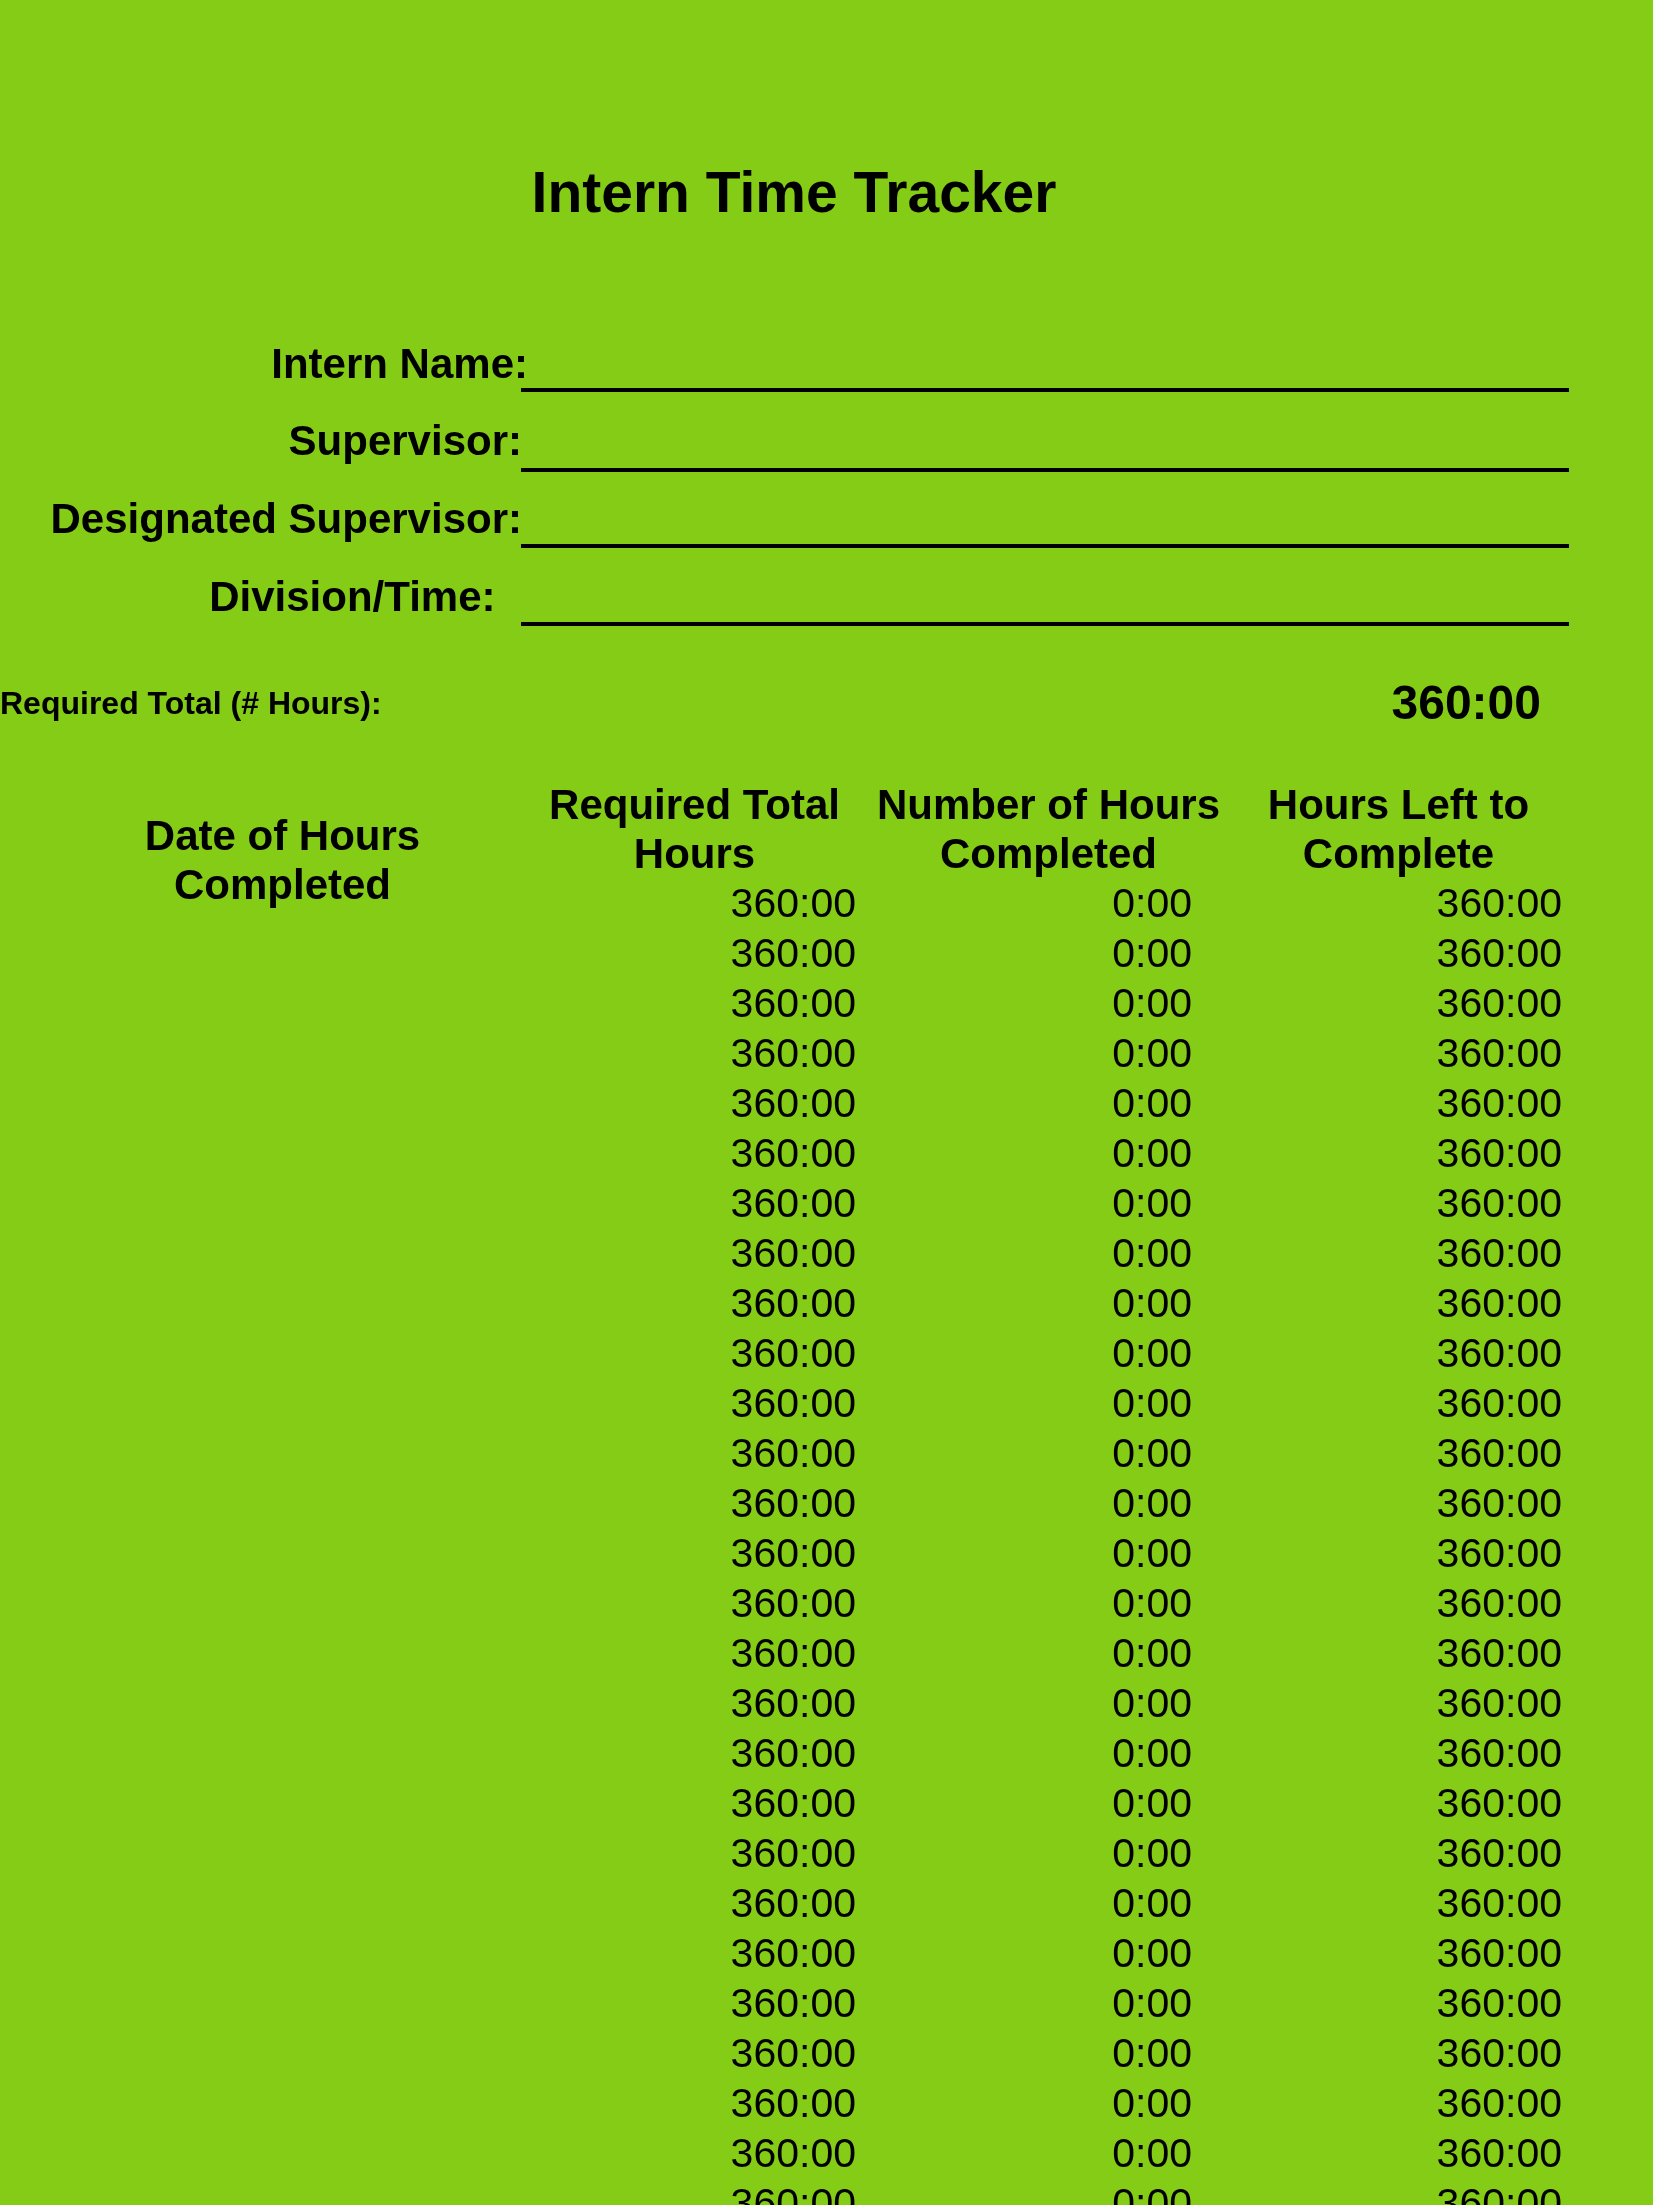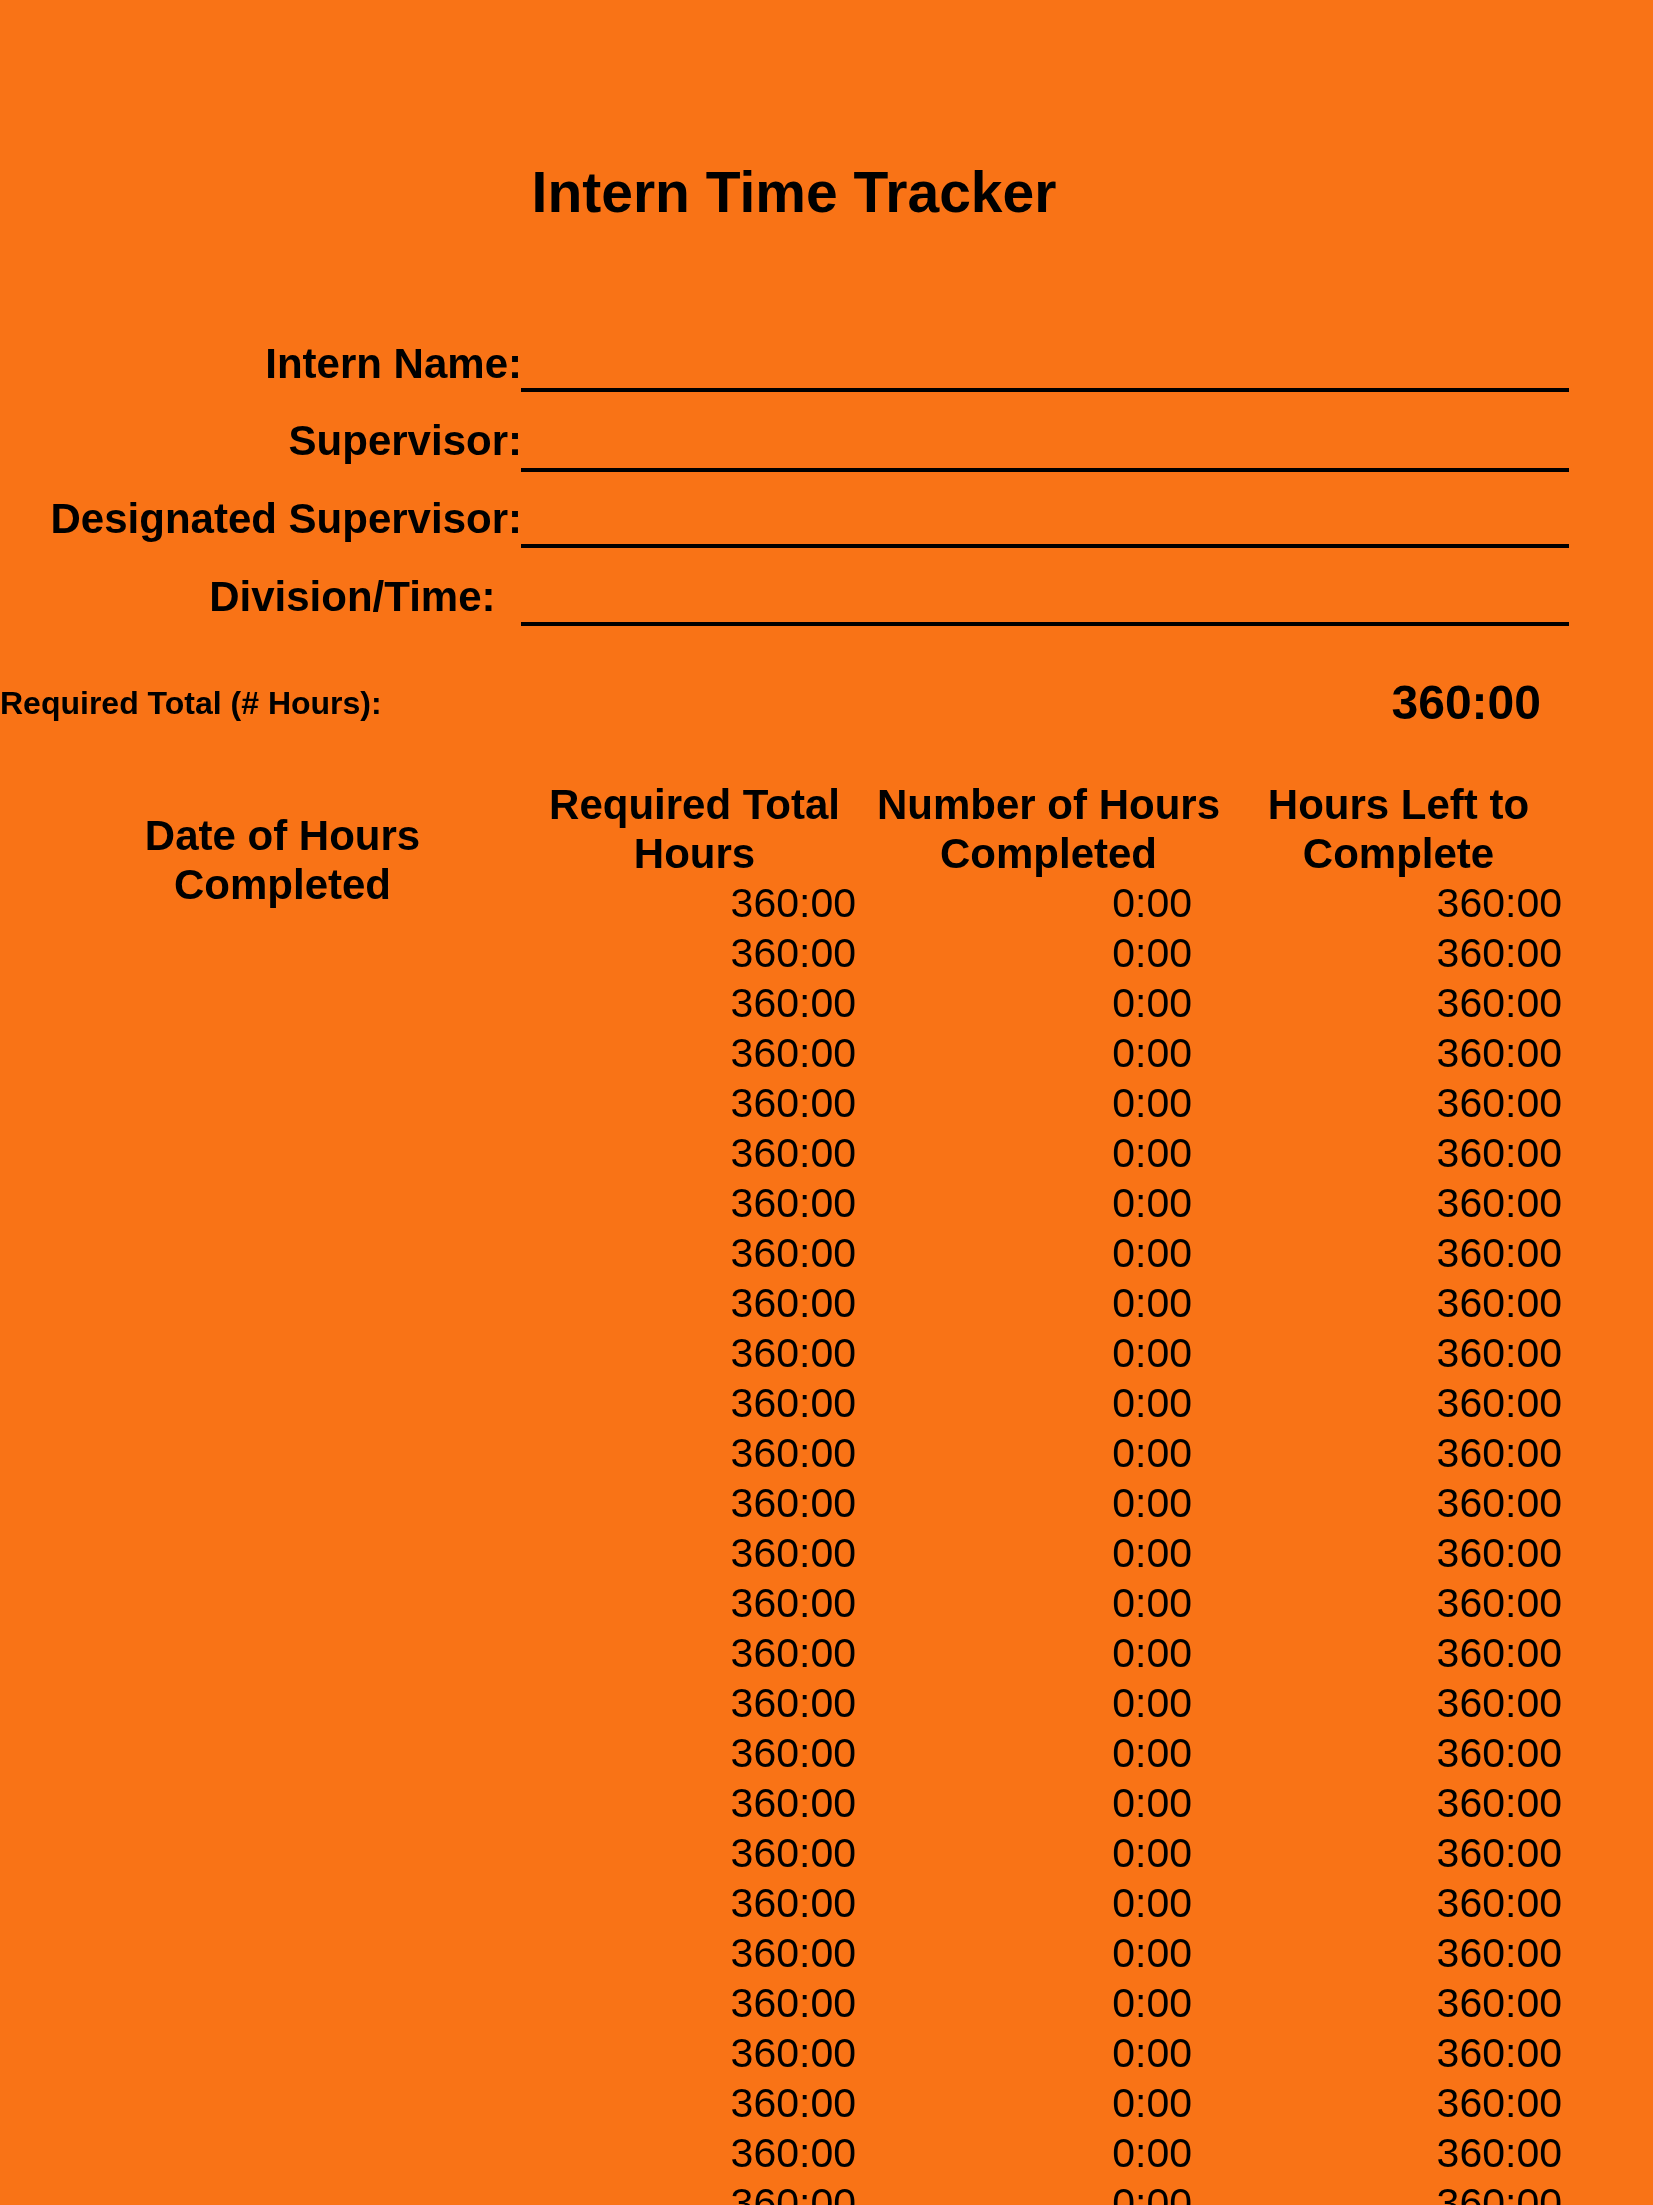--- a/index.html
+++ b/index.html
@@ -4,21 +4,21 @@
 <style>
   html, body {
     margin: 0;
     padding: 0;
     background: #ffffff;
   }
   .page {
     position: relative;
     width: 1653px;
     height: 2206px;
-    background: #f97316;
+    background: #84cc16;
     color: #000000;
     font-family: "Liberation Sans", sans-serif;
     overflow: hidden;
   }
   .abs { position: absolute; }
 
   .doc-title {
     left: 0;
     top: 164px;
     width: 1588px;
@@ -31,21 +31,21 @@
 
   .field-label {
     left: 0;
     width: 522px;
     text-align: right;
     font-size: 42px;
     font-weight: bold;
     line-height: 50px;
     white-space: nowrap;
   }
-  .field-label.lbl-0 { top: 339px; }
+  .field-label.lbl-0 { top: 339px; padding-left: 6px; }
   .field-label.lbl-1 { top: 416px; }
   .field-label.lbl-2 { top: 494px; }
   .field-label.lbl-3 { top: 572px; padding-right: 26.5px; box-sizing: border-box; }
 
   .field-line {
     left: 521px;
     width: 1048px;
     height: 4.4px;
     background: #000000;
   }

